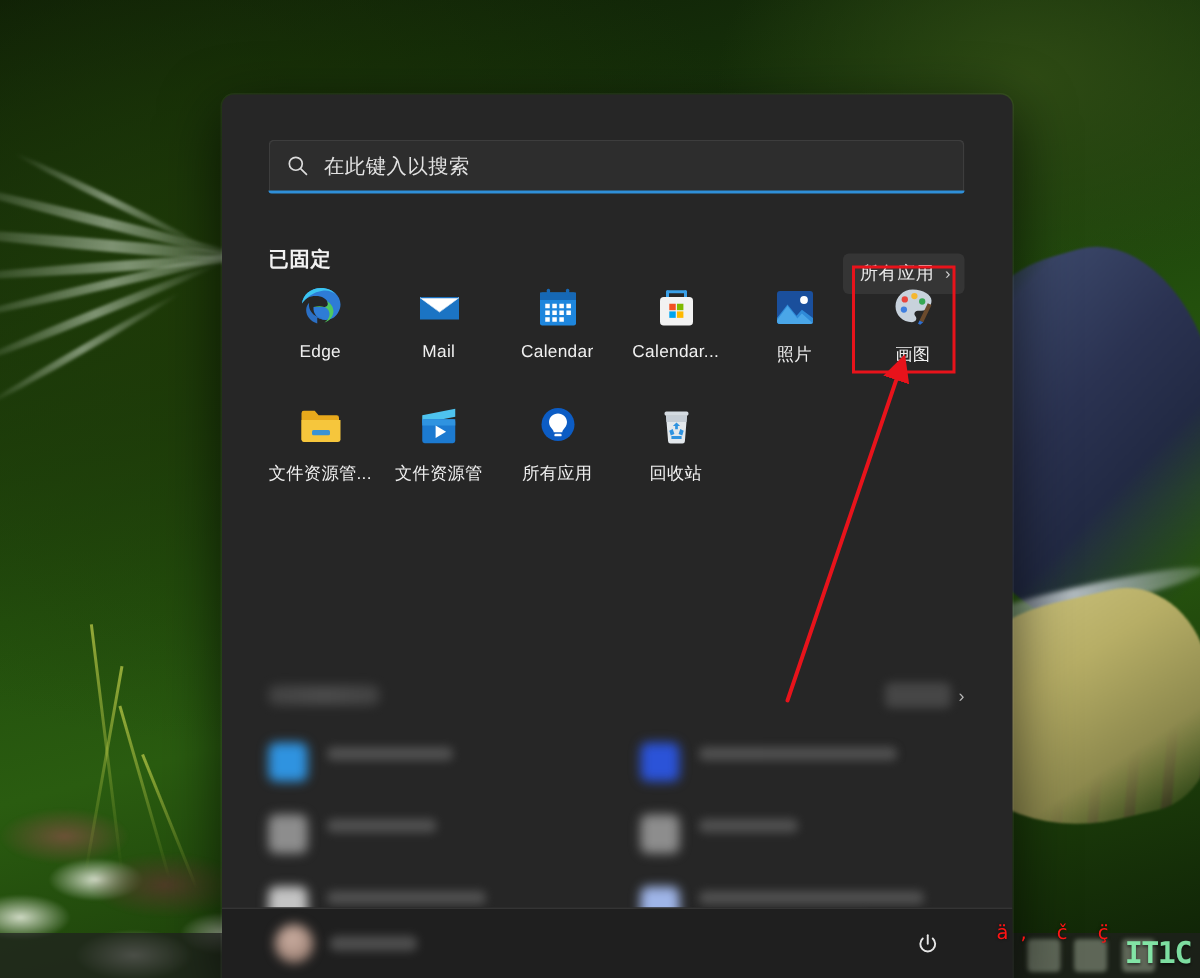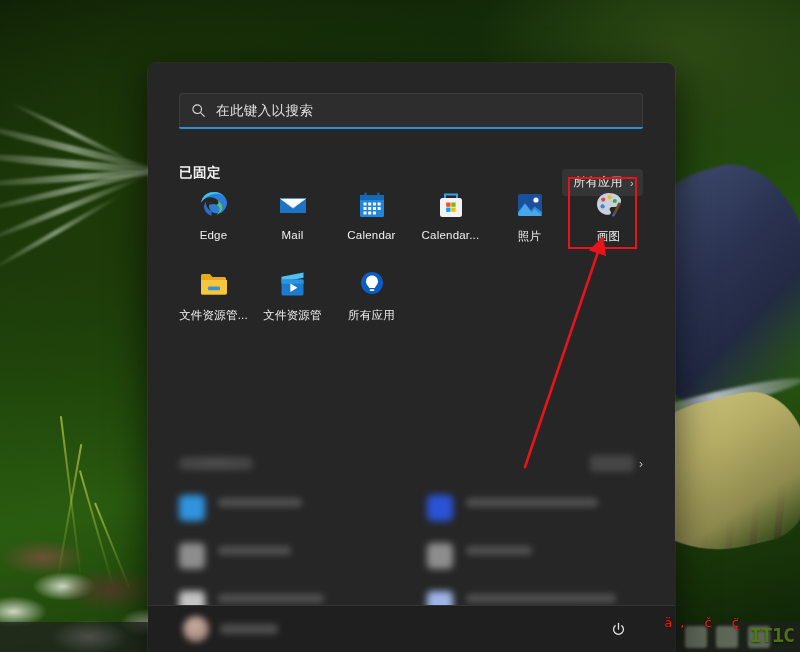--- a/index.html
+++ b/index.html
@@ -252,21 +252,21 @@
     letter-spacing: 8px;
     font-family: "DejaVu Sans", sans-serif;
     white-space: nowrap;
     text-shadow: 0 0 2px rgba(0,0,0,.6);
   }
   .wm-logo {
     position: absolute; right: 6px; bottom: 5px;
     font-size: 20px;
     font-weight: bold;
     font-family: "DejaVu Sans Mono", monospace;
-    color: #4d7c0f;
+    color: #86efac;
     letter-spacing: -1px;
     opacity: .92;
     text-shadow: 0 1px 2px rgba(0,0,0,.55);
   }
 </style>
 </head>
 <body>
 
 <div id="screen">
 
@@ -423,20 +423,32 @@
 
       <div class="app-tile">
         <svg class="app-icon" viewBox="0 0 32 32">
           <circle cx="16" cy="15" r="11" fill="#0c5cc4"></circle>
           <path d="M16 7.6c-3.3 0-6 2.6-6 5.8 0 2.2 1.2 3.6 2.2 4.8.6.7.9 1.2.9 1.9h5.8c0-.7.3-1.2.9-1.9 1-1.2 2.2-2.6 2.2-4.8 0-3.2-2.7-5.8-6-5.8z" fill="#ffffff"></path>
           <rect x="13.6" y="21.2" width="4.8" height="1.7" rx=".8" fill="#ffffff"></rect>
         </svg>
         <span class="app-label">所有应用</span>
       </div>
 
+      <div class="app-tile">
+        <svg class="app-icon" viewBox="0 0 32 32">
+          <path d="M9 9h14l-1.4 17.2a1.6 1.6 0 0 1-1.6 1.5h-8a1.6 1.6 0 0 1-1.6-1.5z" fill="#e3e8ec"></path>
+          <path d="M9 9h14l-.35 4.3H9.35z" fill="#c6ced6"></path>
+          <rect x="8" y="6.4" width="16" height="2.8" rx="1.2" fill="#d4dbe1"></rect>
+          <path d="M16 13.6l2.4 2.4h-1.5v2.2h-1.8V16h-1.5z" fill="#2f93e0"></path>
+          <path d="M12.2 22.4l-1-3.2 2.3-1.2 1.1 3.3z" fill="#2f93e0"></path>
+          <path d="M19.8 22.4l1-3.2-2.3-1.2-1.1 3.3z" fill="#2f93e0"></path>
+          <path d="M12.6 22.6h6.8v2h-6.8z" fill="#2f93e0"></path>
+        </svg>
+        <span class="app-label">回收站</span>
+      </div>
 
     </div>
 
     <div class="rec-head">
       <div class="blur-text" style="width:74px; height:13px;"></div>
       <div class="rec-more">
         <div class="rec-more-pill"></div>
         <span class="rec-chev">›</span>
       </div>
     </div>

